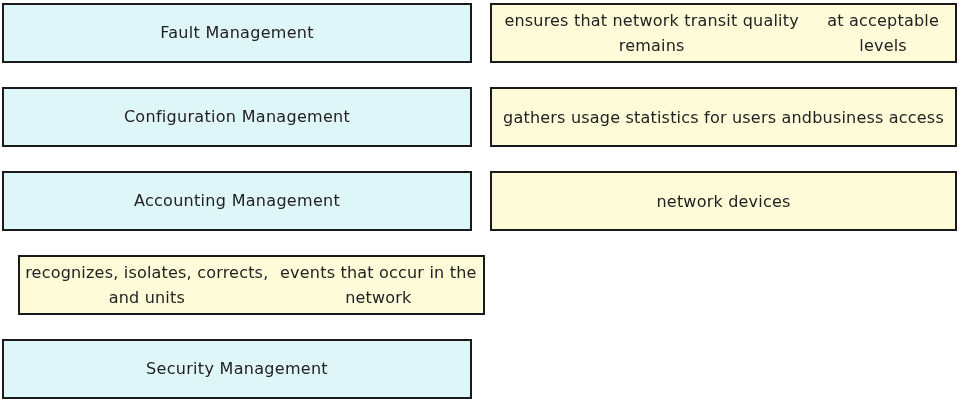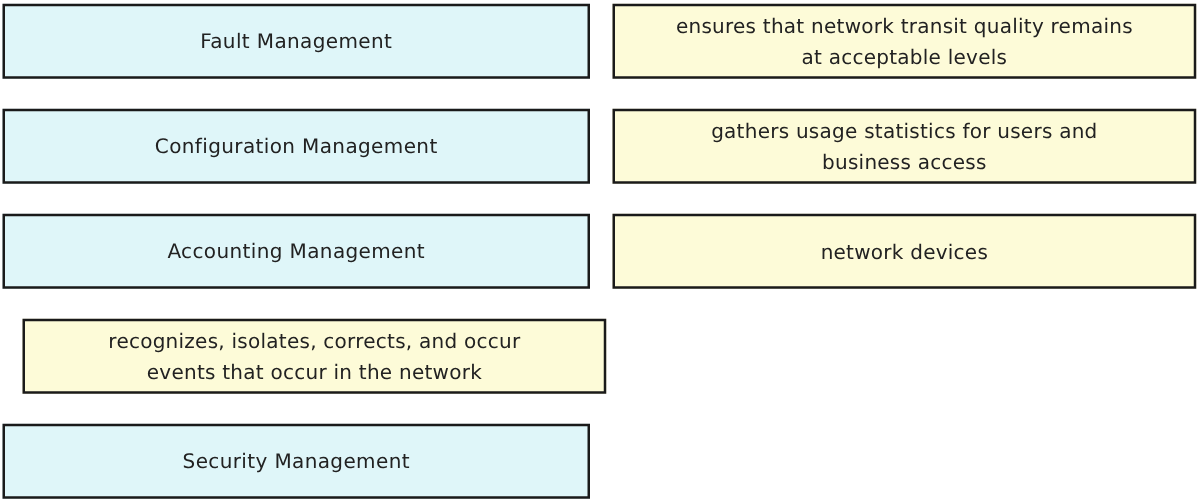--- a/index.html
+++ b/index.html
@@ -34,21 +34,21 @@
     justify-content: center;
     text-align: left;
   }
   .def-box {
     box-sizing: border-box;
     width: 467px;
     margin-left: 18px;
     border: 2px solid var(--border, #1a1a1a);
     background: var(--def-fill, #fdfbd8);
     display: flex;
-    flex-direction: column;
+    flex-direction: row;
     align-items: center;
     justify-content: center;
     text-align: center;
   }
   .term-label {
     font-size: 16px;
     line-height: 20px;
     letter-spacing: 0.3px;
   }
   .def-line {
@@ -87,21 +87,21 @@
     <div class="term-box">
       <span class="term-label">Accounting Management</span>
     </div>
     <div class="def-box">
       <span class="def-line">network devices</span>
     </div>
   </div>
 
   <div class="row">
     <div class="def-box">
-      <span class="def-line">recognizes, isolates, corrects, and occur</span>
+      <span class="def-line">recognizes, isolates, corrects, and units</span>
       <span class="def-line">events that occur in the network</span>
     </div>
   </div>
 
   <div class="row">
     <div class="term-box">
       <span class="term-label">Security Management</span>
     </div>
   </div>
 

